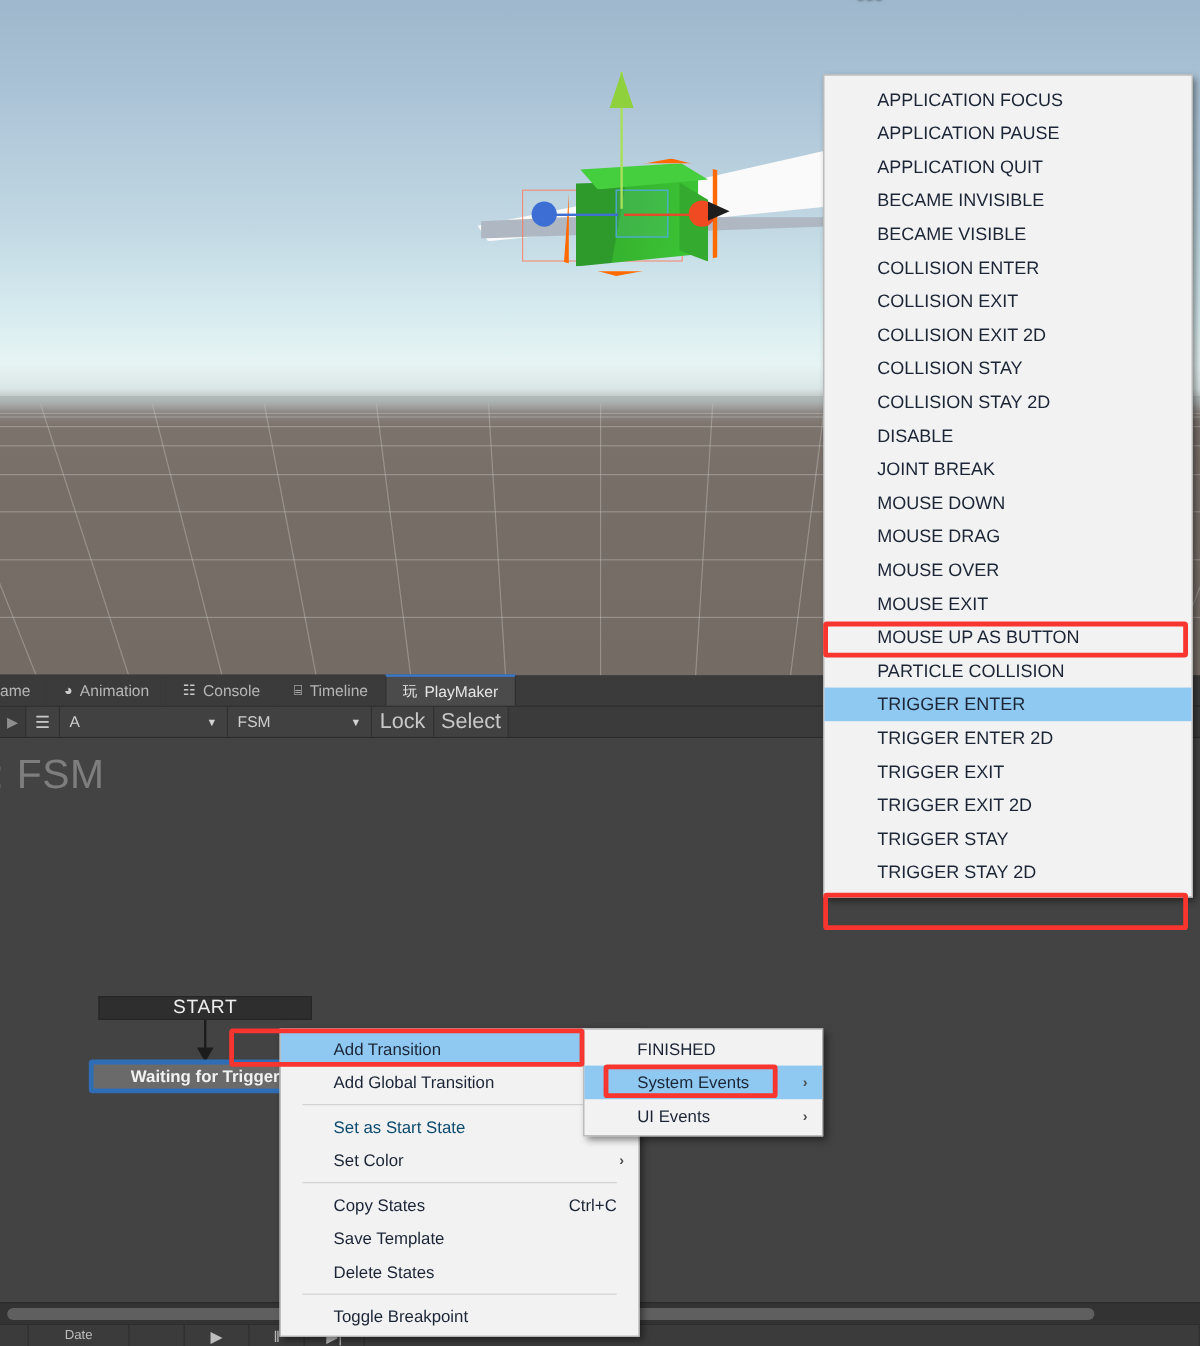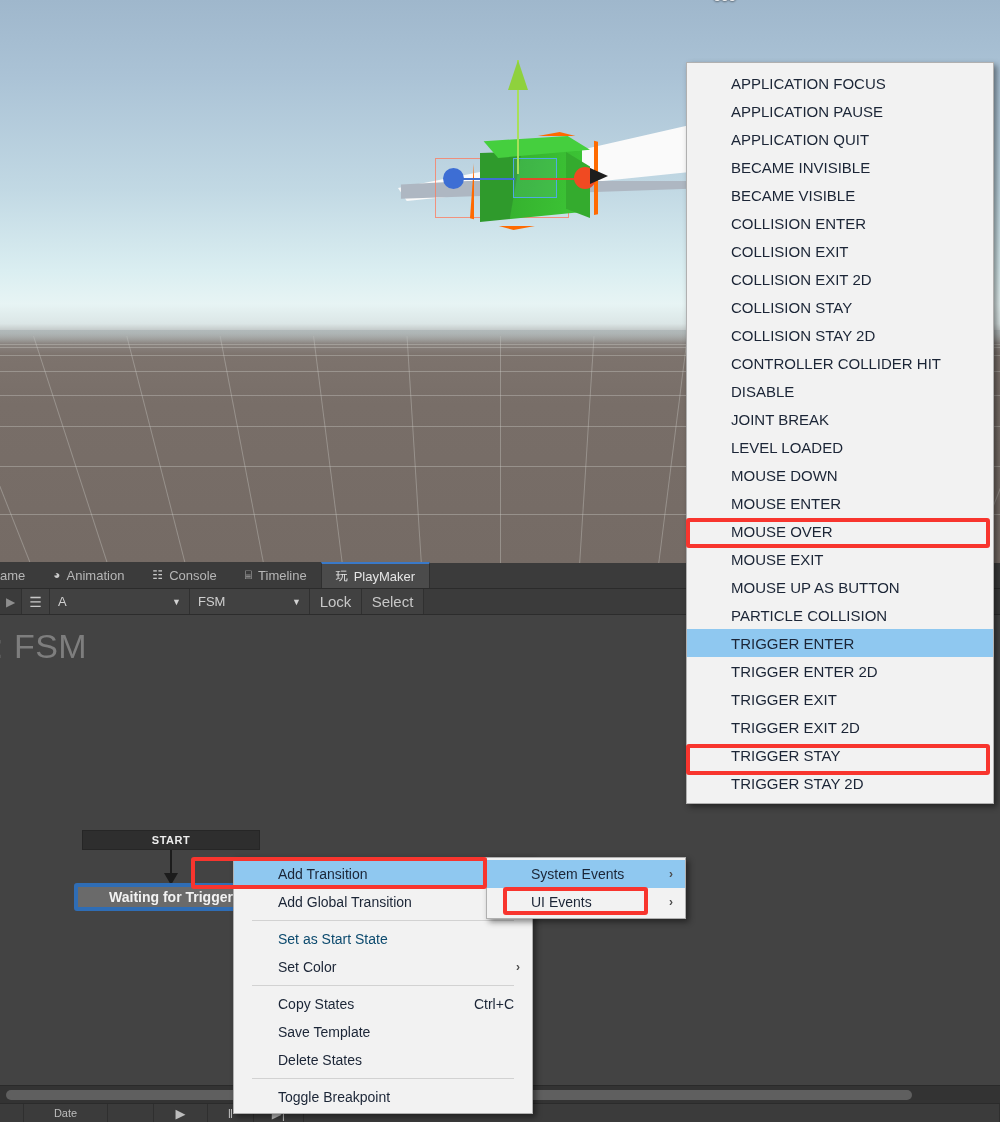--- a/index.html
+++ b/index.html
@@ -156,21 +156,21 @@
   .tab.active .tab-ico { color: #e8e8e8; font-size: 12px; }
 
   
   #fsm-toolbar {
     position: absolute; left: 0; top: 26px; width: 1000px; height: 26px;
     background: #3b3b3b; border-bottom: 1px solid #2c2c2c;
     display: flex; align-items: stretch;
   }
   .tb-btn {
     display: flex; align-items: center; justify-content: center;
-    color: #c8c8c8; font-size: 15px;
+    color: #c8c8c8; font-size: 18px;
     background: #414141; border-right: 1px solid #303030;
   }
   #tb-arrow { width: 22px; background: #3b3b3b; border-right: 1px solid #303030; color: #8e8e8e; font-size: 12px; }
   #tb-hamburger { width: 28px; font-size: 14px; }
   .tb-dd {
     display: flex; align-items: center; justify-content: space-between;
     background: #414141; border-right: 1px solid #303030;
     color: #cfcfcf; font-size: 13px; padding: 0 8px;
   }
   .tb-dd .caret { font-size: 9px; color: #d2d2d2; }
@@ -187,21 +187,21 @@
     overflow: hidden;
   }
   #fsm-title {
     position: absolute; left: -6px; top: 12px;
     color: #7e7e7e; font-size: 34px; letter-spacing: 0.5px;
   }
   #start-box {
     position: absolute; left: 82px; top: 215px; width: 178px; height: 20px;
     background: #2e2e2e; border: 1px solid #262626;
     display: flex; align-items: center; justify-content: center;
-    color: #ededed; font-size: 11px; font-weight: bold; letter-spacing: 0.5px;
+    color: #ededed; font-size: 16px; font-weight: normal; letter-spacing: 0.5px;
   }
   #start-arrow-line {
     position: absolute; left: 170px; top: 235px; width: 2px; height: 26px; background: #1c1c1c;
   }
   #start-arrow-head {
     position: absolute; left: 164px; top: 258px; width: 0; height: 0;
     border-left: 7px solid transparent; border-right: 7px solid transparent;
     border-top: 12px solid #1c1c1c;
   }
   #state-box {
@@ -441,20 +441,23 @@
       <div class="menu-item">
         <span>Delete States</span>
       </div>
       <div class="menu-sep"></div>
       <div class="menu-item">
         <span>Toggle Breakpoint</span>
       </div>
     </div>
 
   <div class="menu" id="menu-sub">
+      <div class="menu-item">
+        <span>FINISHED</span>
+      </div>
       <div class="menu-item hl">
         <span>System Events</span>
         <span class="sub-arrow">›</span>
       </div>
       <div class="menu-item">
         <span>UI Events</span>
         <span class="sub-arrow">›</span>
       </div>
     </div>
 
@@ -483,36 +486,30 @@
       <div class="menu-item">
         <span>COLLISION EXIT 2D</span>
       </div>
       <div class="menu-item">
         <span>COLLISION STAY</span>
       </div>
       <div class="menu-item">
         <span>COLLISION STAY 2D</span>
       </div>
       <div class="menu-item">
-        <span>CONTROLLER COLLIDER HIT</span>
-      </div>
-      <div class="menu-item">
         <span>DISABLE</span>
       </div>
       <div class="menu-item">
         <span>JOINT BREAK</span>
       </div>
       <div class="menu-item">
-        <span>LEVEL LOADED</span>
-      </div>
-      <div class="menu-item">
         <span>MOUSE DOWN</span>
       </div>
       <div class="menu-item">
-        <span>MOUSE ENTER</span>
+        <span>MOUSE DRAG</span>
       </div>
       <div class="menu-item">
         <span>MOUSE OVER</span>
       </div>
       <div class="menu-item">
         <span>MOUSE EXIT</span>
       </div>
       <div class="menu-item">
         <span>MOUSE UP AS BUTTON</span>
       </div>

